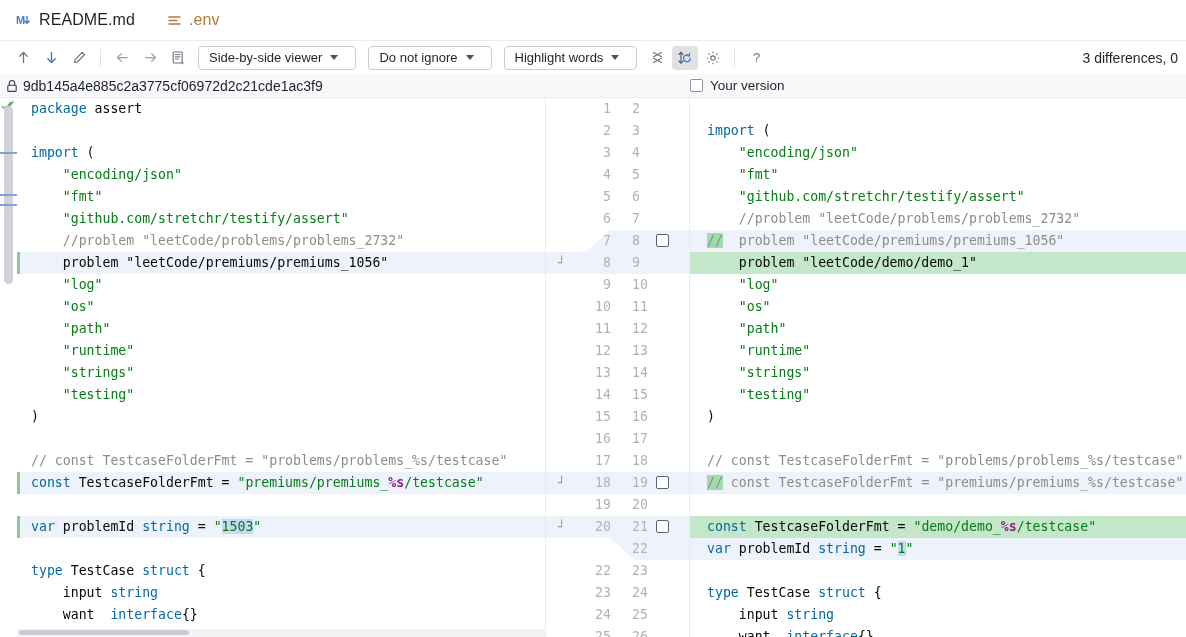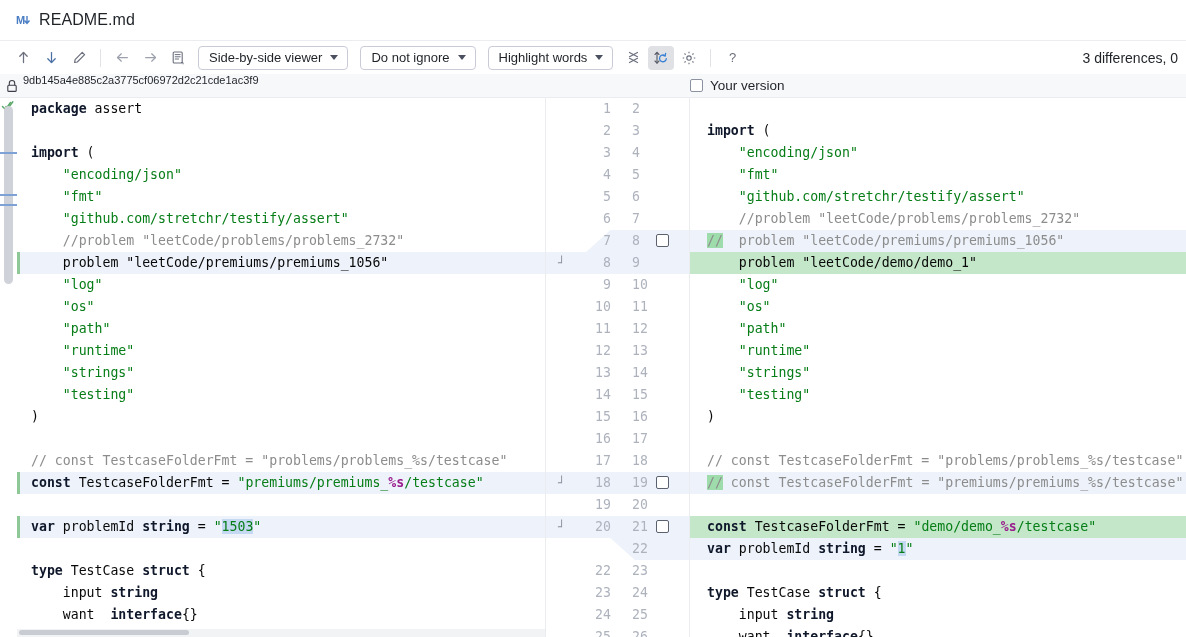--- a/index.html
+++ b/index.html
@@ -38,30 +38,30 @@
     position:relative;
   }
   .tbtn {
     width:26px; height:24px; display:flex; align-items:center; justify-content:center;
     border-radius:4px; color:#6c707e; cursor:pointer; flex:none;
   }
   .tbtn.sel { background:#dfe1e5; }
   .tsep { width:1px; height:18px; background:#e0e2e6; margin:0 6px; flex:none; }
   .combo {
     height:24px; border:1px solid #c9ccd6; border-radius:4px; background:#fff;
-    display:flex; align-items:center; gap:8px; padding:0 9px 0 10px;
+    display:flex; align-items:center; gap:8px; padding:0 17px 0 10px;
     font-size:13px; color:#1f2328; cursor:pointer; margin:0 5px; flex:none;
     white-space:nowrap;
   }
   .caret { width:0;height:0;border-left:4px solid transparent;border-right:4px solid transparent;border-top:5px solid #4b5061; }
   .diffcount { margin-left:auto; font-size:14px; color:#1f2328; white-space:nowrap; padding-right:0px; }
 
   
   .headers { height:24px; min-height:24px; display:flex; background:#f7f8fa; border-bottom:1px solid #ebecf0;}
-  .hleft { width:545px; display:flex; gap:5px; padding-left:6px; font-size:11px; color:#1f2328; }
+  .hleft { width:545px; display:flex; align-items:center; gap:5px; padding-left:6px; font-size:14px; color:#1f2328; }
   .hmid  { width:145px; }
   .hright{ flex:1; display:flex; align-items:center; gap:7px; font-size:13.5px; color:#1f2328; }
   .hcheck { width:13px;height:13px;border:1px solid #8d92a0;border-radius:2px;background:#fff;flex:none; }
 
   
   .editors { flex:1; display:flex; position:relative; overflow:hidden; background:#fff; }
 
   .sidebarpane { width:17px; position:relative; flex:none; background:#fff; }
   .sbtrack { position:absolute; left:4px; top:8px; width:9px; height:178px; background:#cfd2d8; border-radius:5px; }
   .sbmark { position:absolute; left:0px; width:17px; height:2px; background:#7ea2d6; }
@@ -83,21 +83,21 @@
   
   .bg-blue { background:#eef3fb; }
   .bg-green{ background:#c3e7c8; }
   .bar-blue::before  { content:""; position:absolute; left:0; top:0; bottom:0; width:3px; background:#8ec896; }
 
   
   .ihl-green { background:#9fdcab; }
   .ihl-blue  { background:#c5d9f2; }
 
   
-  .kw  { color:#0f172a;font-weight:bold; }
+  .kw  { color:#0369a1; }
   .str { color:#067d17; }
   .cm  { color:#8c8c8c; }
   .fmt { color:#9a1d8e; font-weight:bold; }
   .plain { color:#080808; }
 
   
   .grow { height:22px; line-height:22px; position:relative;
           font-family:"DejaVu Sans Mono","Liberation Mono",monospace; font-size:13.2px; color:#adb2bd; }
   .gl { position:absolute; right:78px; text-align:right; }
   .gr { position:absolute; left:86px; text-align:left; }
@@ -124,20 +124,32 @@
     <div class="tab">
       <span class="ico">
         <svg width="16" height="14" viewBox="0 0 16 14">
             <text x="0" y="11" font-size="11" font-weight="bold" fill="#4a7ec4" font-family="Liberation Sans, sans-serif">M</text>
             <path d="M11 3 L11 10 M8.5 7.5 L11 10.5 L13.5 7.5" stroke="#4a7ec4" stroke-width="1.4" fill="none"></path>
           </svg>
       </span>
       <span class="tlabel">README.md</span>
     </div>
 
+    <div class="tab env">
+      <span class="ico">
+        <svg width="15" height="13" viewBox="0 0 15 13">
+            <g stroke="#b8773a" stroke-width="1.3" stroke-linecap="round">
+              <line x1="2" y1="3" x2="13" y2="3"></line>
+              <line x1="2" y1="6.5" x2="10" y2="6.5"></line>
+              <line x1="2" y1="10" x2="13" y2="10"></line>
+            </g>
+          </svg>
+      </span>
+      <span class="tlabel">.env</span>
+    </div>
 
   </div>
 
   <div class="toolbar">
 
     <div class="tbtn">
       <svg width="15" height="15" viewBox="0 0 15 15">
           <g stroke="#6c707e" stroke-width="1.25" fill="none" stroke-linecap="round" stroke-linejoin="round">
             <line x1="7.5" y1="12.5" x2="7.5" y2="2.6"></line>
             <path d="M3.8 6.3 L7.5 2.5 L11.2 6.3"></path>

